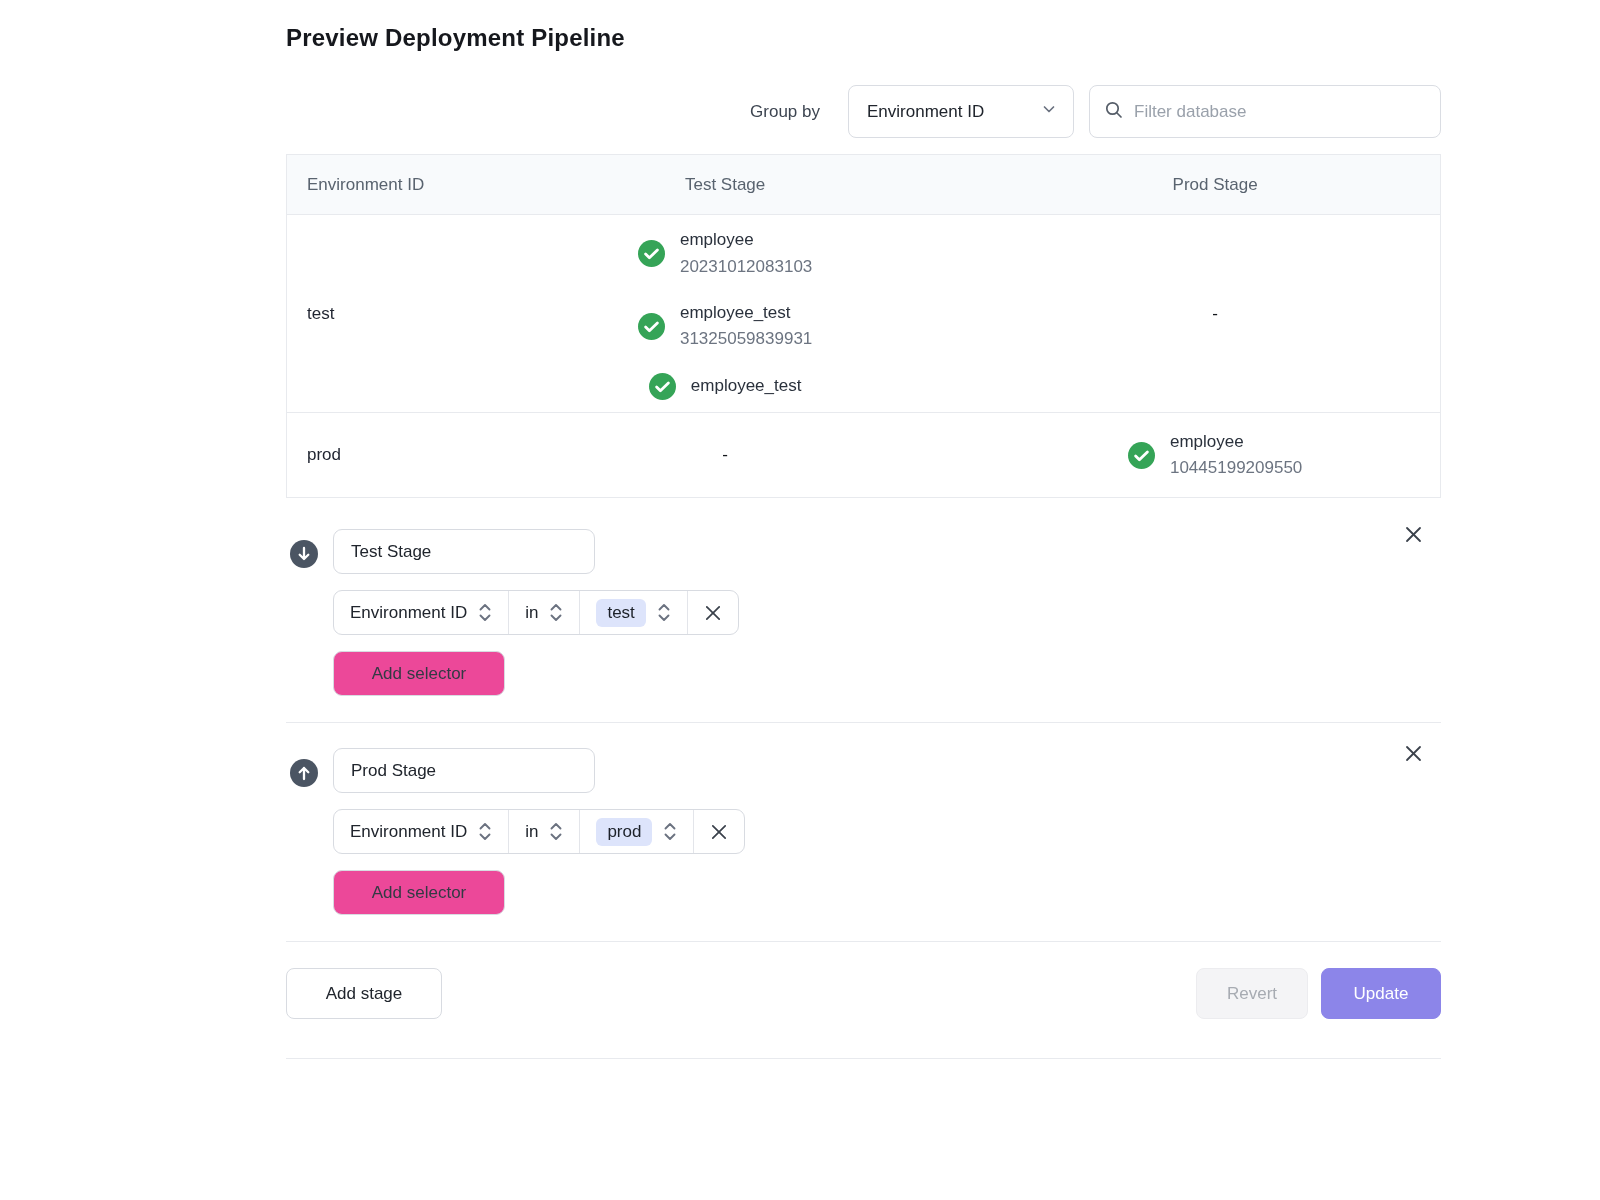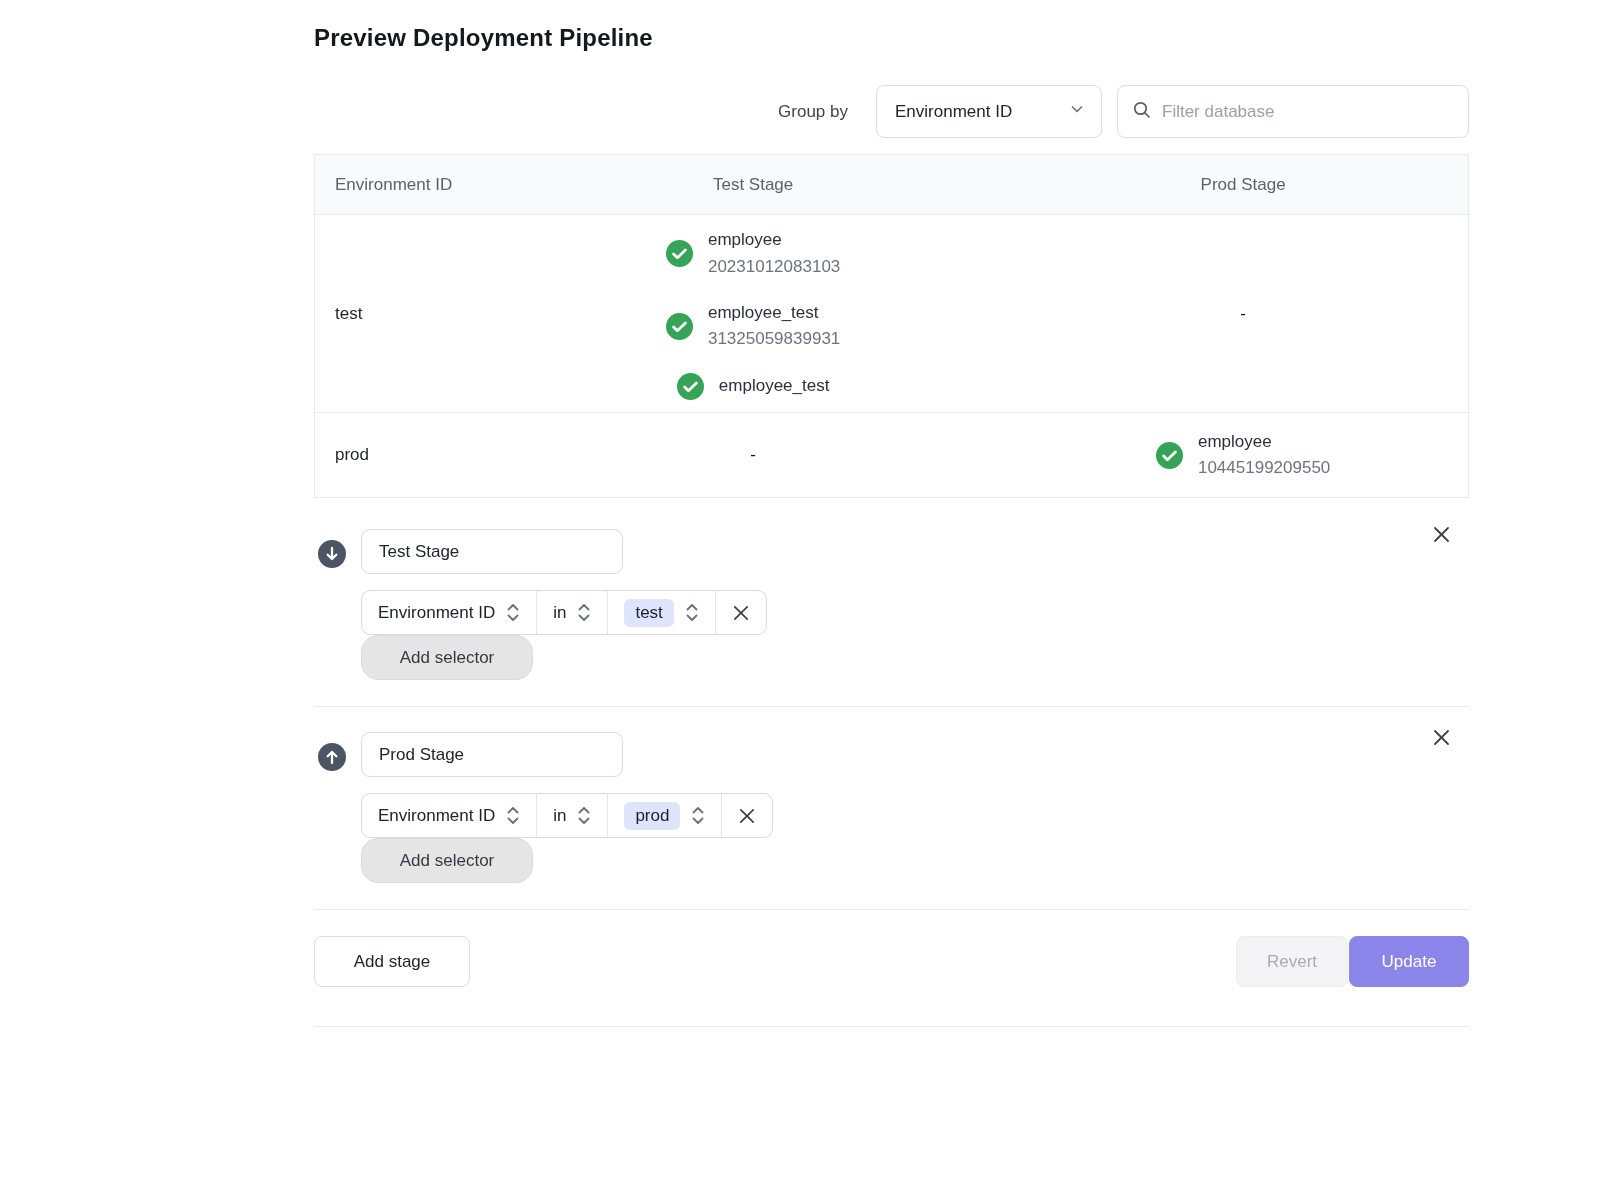--- a/index.html
+++ b/index.html
@@ -1,18 +1,18 @@
 <!DOCTYPE html>
 <html><head>
 <meta charset="utf-8">
 <style>
   * { box-sizing: border-box; margin: 0; padding: 0; }
   html, body { width: 1600px; height: 1200px; background: #ffffff;
     font-family: "Liberation Sans", sans-serif; color: #1f2430; }
-  .page { position: absolute; left: 314px; top: 0; width: 1155px; }
+  .page { position: absolute; left: 286px; top: 0; width: 1155px; }
 
   
   .page-title { margin-top: 24px; font-size: 24px; font-weight: 700; color: #16181d; letter-spacing: .2px; }
   .toolbar { margin-top: 33px; height: 53px; display: flex; align-items: center; justify-content: flex-end; }
   .groupby-label { font-size: 17px; color: #3d4551; margin-right: 28px; }
   .groupby-select { width: 226px; height: 53px; border: 1px solid #dadde3; border-radius: 8px;
     display: flex; align-items: center; justify-content: space-between; padding: 0 16px 0 18px;
     font-size: 17px; color: #20252d; background: #fff; cursor: pointer; }
   .filter-box { width: 352px; height: 53px; border: 1px solid #dadde3; border-radius: 8px;
     margin-left: 15px; display: flex; align-items: center; padding: 0 14px; background: #fff; }
@@ -46,31 +46,31 @@
     font-family: "Liberation Sans", sans-serif; }
   .close-btn { margin-top: -6px; margin-right: 17px; width: 22px; height: 22px; cursor: pointer;
     display: inline-flex; align-items: center; justify-content: center; }
   .selector { margin-top: 16px; display: inline-flex; align-items: stretch; height: 45px;
     border: 1px solid #d8dbe1; border-radius: 9px; overflow: hidden; background: #fff; }
   .seg { display: flex; align-items: center; gap: 11px; padding: 0 16px; font-size: 17px;
     color: #20252d; cursor: pointer; }
   .seg + .seg { border-left: 1px solid #e3e5ea; }
   .badge { background: #dde4fb; border-radius: 6px; padding: 4px 11px; font-size: 17px; color: #1c2129; }
   .seg.x-seg { padding: 0 15px; }
-  .add-selector { display: block; width: 172px; height: 45px; background: #e5e5e5;
-    border: 1px solid #d8dbe1; border-radius: 17px; font-size: 17px; color: #333a44; cursor: pointer;
+  .add-selector { display: block; margin-top: 16px; width: 172px; height: 45px; background: #ec4899;
+    border: 1px solid #d8dbe1; border-radius: 9px; font-size: 17px; color: #333a44; cursor: pointer;
     font-family: "Liberation Sans", sans-serif; }
   .hr { border: none; border-top: 1px solid #e8eaee; margin-top: 26px; }
 
   
   .footer { margin-top: 26px; display: flex; align-items: center; justify-content: space-between; }
   .btn { height: 51px; border-radius: 8px; font-size: 17px; cursor: pointer;
     font-family: "Liberation Sans", sans-serif; }
   .btn-add-stage { width: 156px; background: #fff; border: 1px solid #d8dbe1; color: #20252d; }
-  .footer-right { display: flex; gap: 1px; margin-left: 28px; }
+  .footer-right { display: flex; gap: 13px; margin-left: 28px; }
   .btn-revert { width: 112px; background: #f4f4f6; border: 1px solid #ececef; color: #a7abb2; }
   .btn-update { width: 120px; background: #8c85e9; border: 1px solid #8c85e9; color: #ffffff; font-weight: 500; }
   .hr.bottom { margin-top: 39px; }
 </style>
 </head>
 <body>
 
 <svg width="0" height="0" style="position:absolute">
   <defs>
     <g id="ico-check">

